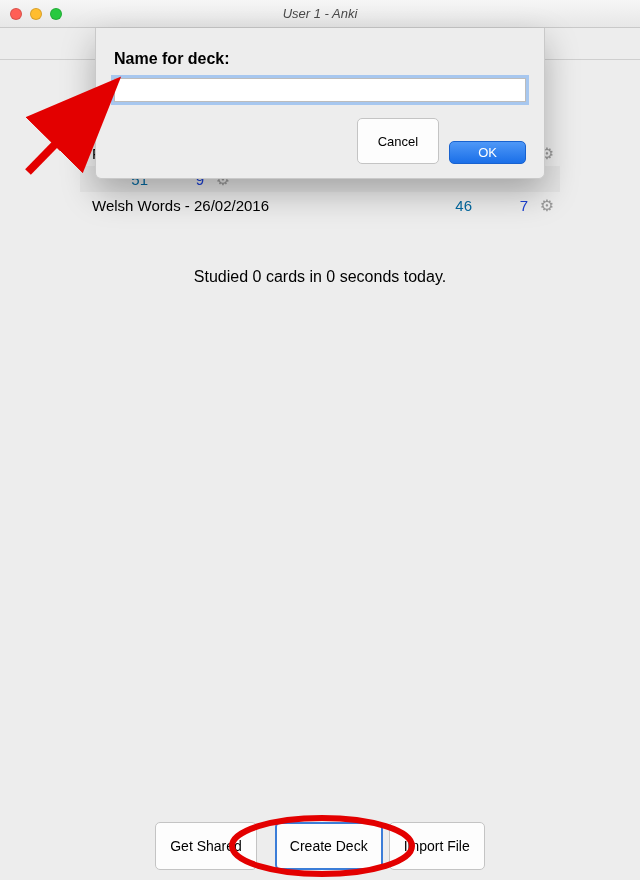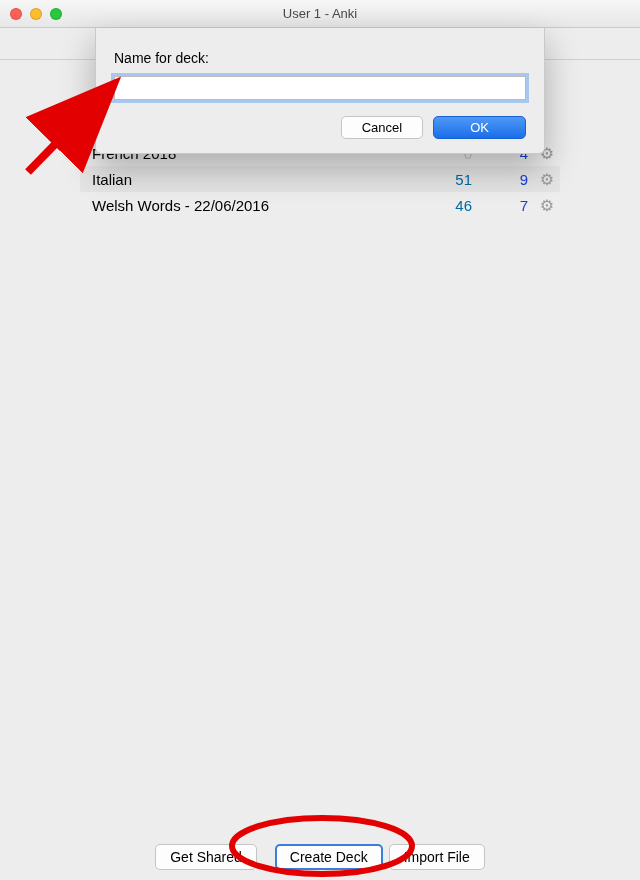--- a/index.html
+++ b/index.html
@@ -34,20 +34,21 @@
       width: 12px; height: 12px; border-radius: 50%;
       border: 0.5px solid rgba(0,0,0,0.15);
     }
     .tl-close { background: #ff5f56; }
     .tl-min   { background: #ffbd2e; }
     .tl-max   { background: #27c93f; }
     .title {
       margin: 0 auto;
       font-size: 13px;
       color: #4a4a4a;
+      font-style: italic;
     }
     .toolbar-gap {
       height: 32px;
       border-bottom: 1px solid #cfcfcf;
       background: #ededed;
     }
     .main {
       position: relative;
       padding-top: 80px;
     }
@@ -89,40 +90,41 @@
       background: #fdfdfd;
       border: 1px solid #c4c4c4;
       border-radius: 5px;
       padding: 4px 14px;
       font-size: 14px;
       color: #000;
       cursor: default;
     }
     .btn.focused {
       border: 2px solid #3b7dd8;
-      padding: 3px 13px;
+      padding: 14px 13px;
       margin-left: 12px;
     }
     
     .dialog {
       position: absolute;
       top: 28px;
       left: 95px;
       width: 450px;
       background: #ededed;
       border: 1px solid #c9c9c9;
       border-top: none;
       border-radius: 0 0 6px 6px;
       box-shadow: 0 14px 34px rgba(0,0,0,0.28);
       padding: 22px 18px 14px 18px;
       z-index: 10;
     }
     .dialog-label {
-      font-size: 14px;
+      font-size: 16px;
       margin-bottom: 10px;
+      font-weight: bold;
     }
     .dialog-input {
       width: 100%;
       height: 24px;
       border: 1px solid #bcbcbc;
       outline: 3px solid #a7c7ef;
       background: #fff;
       font-size: 13px;
       padding: 0 4px;
     }
@@ -137,21 +139,22 @@
       padding: 3px 20px;
       font-size: 13px;
       border: 1px solid #c4c4c4;
       background: #fdfdfd;
       cursor: default;
     }
     .dbtn.primary {
       background: linear-gradient(#4f98f7, #1a6fe8);
       color: #fff;
       border: 1px solid #1862cf;
-      padding: 3px 36px;
+      padding: 3px 28px;
+      margin-top: 23px;
     }
     
     .annot { position: absolute; pointer-events: none; z-index: 20; }
   </style>
 </head>
 <body>
 
 <div class="titlebar">
   <div class="traffic-lights">
     <div class="tlight tl-close"></div>
@@ -164,32 +167,32 @@
 
 <div class="main">
   <div class="deck-table" id="deck-table">
       <div class="deck-row">
         <span class="deck-name">French 2018</span>
         <span class="deck-due zero">0</span>
         <span class="deck-new">4</span>
         <span class="deck-gear">⚙</span>
       </div>
       <div class="deck-row alt">
-        <span class="deck-name">Italian</span>
         <span class="deck-due">51</span>
         <span class="deck-new">9</span>
         <span class="deck-gear">⚙</span>
       </div>
       <div class="deck-row">
-        <span class="deck-name">Welsh Words - 22/06/2016</span>
+        <span class="deck-name">Welsh Words - 26/02/2016</span>
         <span class="deck-due">46</span>
         <span class="deck-new">7</span>
         <span class="deck-gear">⚙</span>
       </div>
     </div>
+  <div class="studied">Studied 0 cards in 0 seconds today.</div>
 </div>
 
 <div class="bottom-bar">
   <button class="btn">Get Shared</button>
   <button class="btn focused">Create Deck</button>
   <button class="btn">Import File</button>
 </div>
 
 <div class="dialog">
   <div class="dialog-label">Name for deck:</div>

